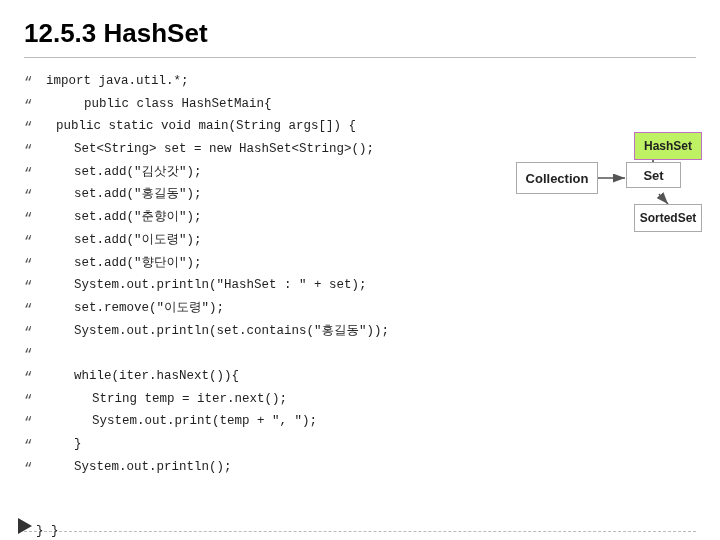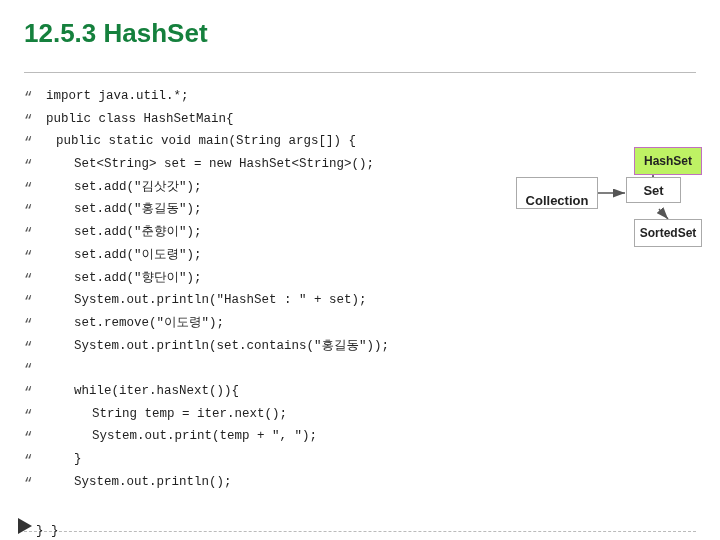--- a/index.html
+++ b/index.html
@@ -13,24 +13,24 @@
     }
     .page {
       width: 720px;
       height: 540px;
       padding: 18px 24px 10px 24px;
       position: relative;
     }
     .title {
       font-size: 26px;
       font-weight: bold;
-      color: #15803d;
+      color: #000000;
       margin-bottom: 14px;
       border-bottom: 1.5px solid #bbb;
-      padding-bottom: 23px;
+      padding-bottom: 8px;
     }
     .content-area {
       display: flex;
       flex-direction: row;
       width: 100%;
     }
     .code-section {
       flex: 1;
       font-family: 'Courier New', Courier, monospace;
       font-size: 12.5px;
@@ -69,21 +69,20 @@
       align-items: center;
       justify-content: center;
       font-size: 13px;
       font-weight: bold;
       color: #222;
     }
     .box-collection {
       left: 0; top: 30px;
       width: 82px; height: 32px;
       border-color: #aaa;
-      align-items: flex-end;
     }
     .box-set {
       left: 110px; top: 30px;
       width: 55px; height: 26px;
       border-color: #aaa;
     }
     .box-hashset {
       left: 118px; top: 0px;
       width: 68px; height: 28px;
       background: #bef264;
@@ -140,21 +139,21 @@
   <div class="title">12.5.3 HashSet</div>
   <div class="content-area">
     <div class="code-section">
 
     <div class="code-line">
           <span class="bullet">“</span>
           <span style="padding-left: 0px;">import java.util.*;</span>
         </div>
         <div class="code-line">
           <span class="bullet">“</span>
-          <span style="padding-left: 0px;">public class HashSetMain{</span>
+          <span style="padding-left: 0px; margin-left: 38px;">public class HashSetMain{</span>
         </div>
         <div class="code-line">
           <span class="bullet">“</span>
           <span style="padding-left: 10px;">public static void main(String args[]) {</span>
         </div>
         <div class="code-line">
           <span class="bullet">“</span>
           <span style="padding-left: 28px;">Set&lt;String&gt;  set  =  new  HashSet&lt;String&gt;();</span>
         </div>
         <div class="code-line">

